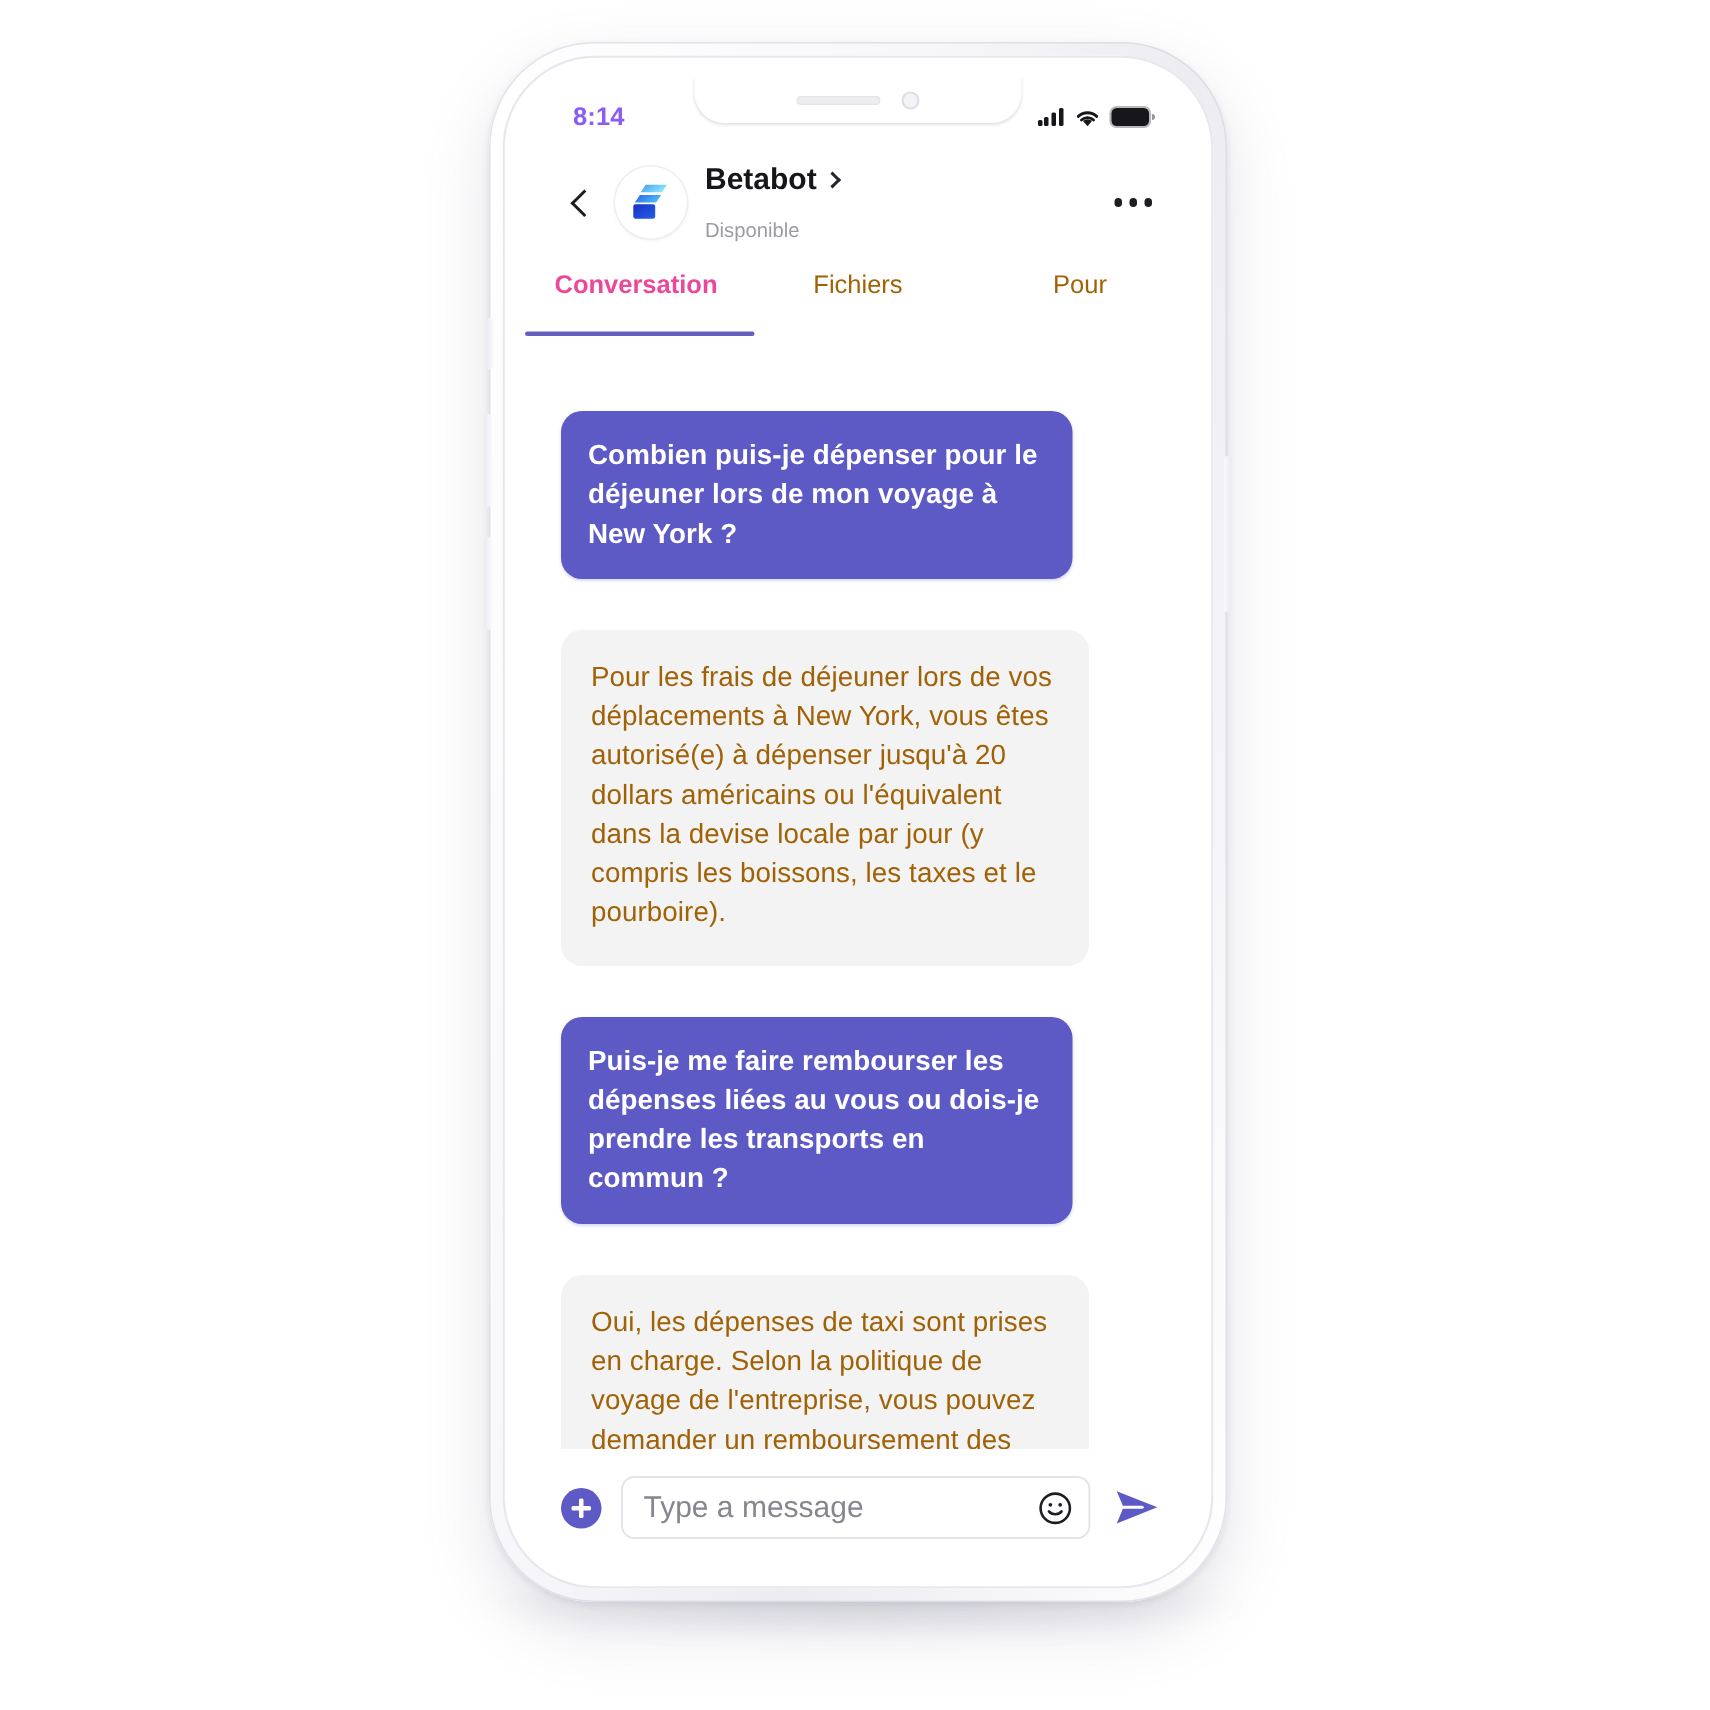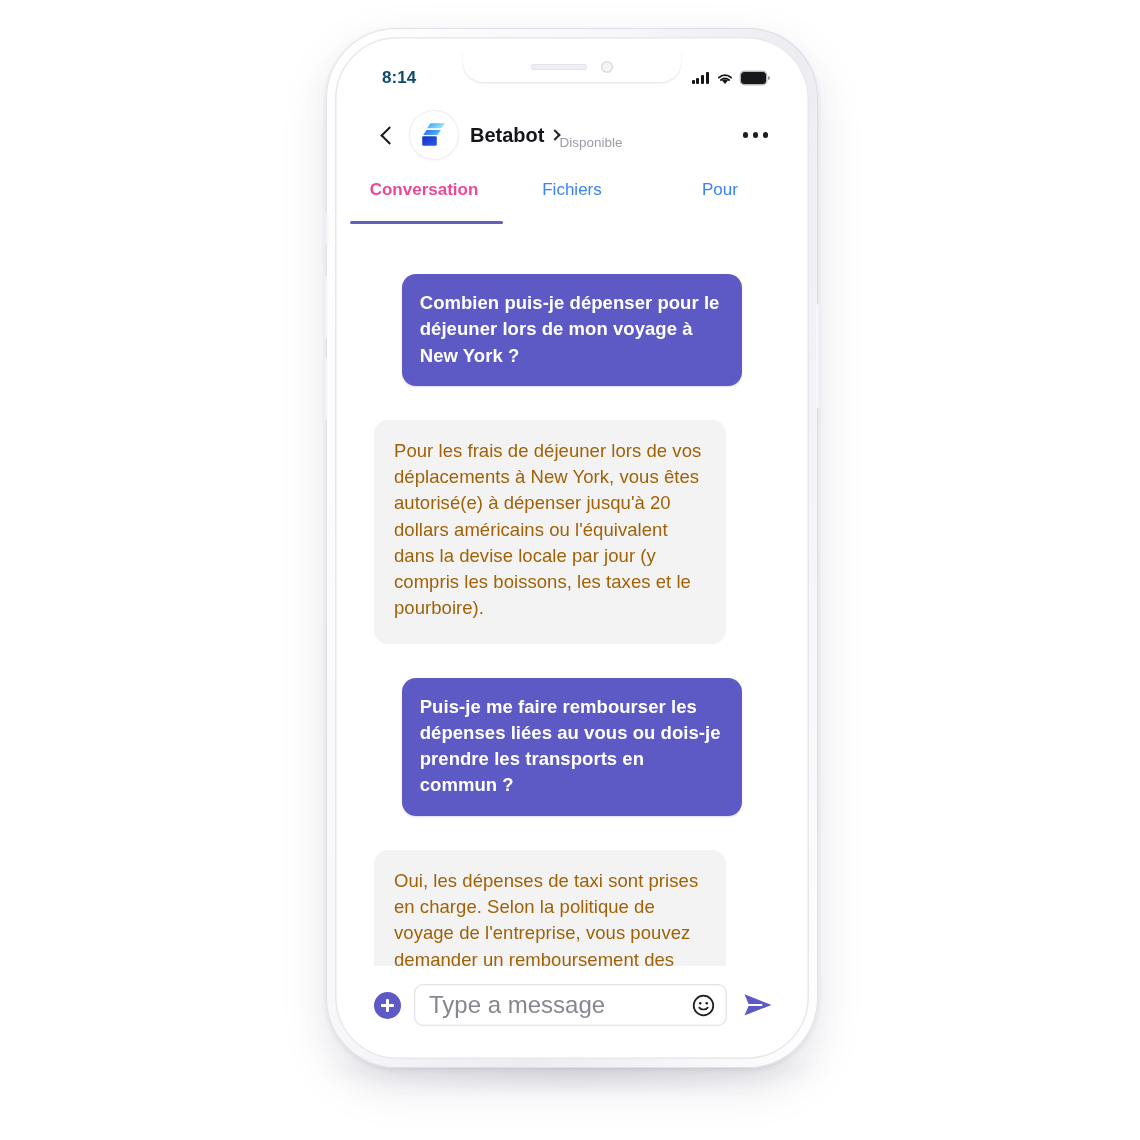--- a/index.html
+++ b/index.html
@@ -119,21 +119,21 @@
     height: 48px;
     display: flex;
     align-items: center;
     justify-content: space-between;
     padding: 0 28px 0 32px;
     z-index: 30;
   }
   .status-time {
     font-size: 17px;
     font-weight: 700;
-    color: #0c4a6e;
+    color: #8b5cf6;
     letter-spacing: 0.1px;
     margin-top: 4px;
   }
   .status-icons {
     display: flex;
     align-items: center;
     gap: 7px;
     margin-top: 4px;
   }
   .signal { display: flex; align-items: flex-end; gap: 1.8px; height: 12px; }
@@ -187,21 +187,21 @@
     margin-left: 8px;
     background: #ffffff;
     box-shadow: 0 0 0 1px rgba(235,235,243,0.9), 0 1px 3px rgba(160,160,180,0.18);
     display: flex; align-items: center; justify-content: center;
     overflow: hidden;
   }
 
   .header-text {
     margin-left: 12px;
     display: flex;
-    flex-direction: row;
+    flex-direction: column;
     justify-content: center;
     min-width: 0;
   }
   .bot-name-row { display: flex; align-items: center; gap: 7px; }
   .bot-name {
     font-size: 20px;
     font-weight: 700;
     color: #15151a;
     white-space: nowrap;
   }
@@ -240,21 +240,21 @@
     z-index: 20;
     background: #ffffff;
   }
   .tab {
     flex: 1 1 0;
     display: flex;
     align-items: flex-start;
     justify-content: center;
     padding-top: 10px;
     font-size: 17px;
-    color: #3b82f6;
+    color: #a16207;
     cursor: pointer;
     position: relative;
   }
   .tab.active { color: #ec4899; font-weight: 700; }
   .tab-underline {
     position: absolute;
     left: 0;
     bottom: 0;
     height: 3.2px;
     width: 34.5%;
@@ -276,21 +276,21 @@
     top: 174px;
     left: 0; right: 0;
     bottom: 78px;
     padding: 48px 24px 14px 24px;
     display: flex;
     flex-direction: column;
     gap: 34px;
     overflow: hidden;
   }
   .msg-row { display: flex; width: 100%; }
-  .msg-row.user { justify-content: center; }
+  .msg-row.user { justify-content: flex-start; }
   .msg-row.bot  { justify-content: flex-start; }
 
   .bubble {
     max-width: 86%;
     padding: 16px 18px 17px 18px;
     font-size: 18.5px;
     line-height: 1.42;
     letter-spacing: 0.05px;
     white-space: pre-line;
   }
@@ -347,21 +347,21 @@
     align-items: center;
     padding: 0 12px 0 15px;
     min-width: 0;
   }
   .msg-input {
     flex: 1 1 auto;
     border: none;
     outline: none;
     background: transparent;
     font-family: "Liberation Sans", sans-serif;
-    font-size: 24px;
+    font-size: 20px;
     color: #2a2a30;
     min-width: 0;
   }
   .msg-input::placeholder { color: #86868f; }
 
   .emoji-btn {
     width: 23px; height: 23px;
     flex: 0 0 auto;
     cursor: pointer;
   }

